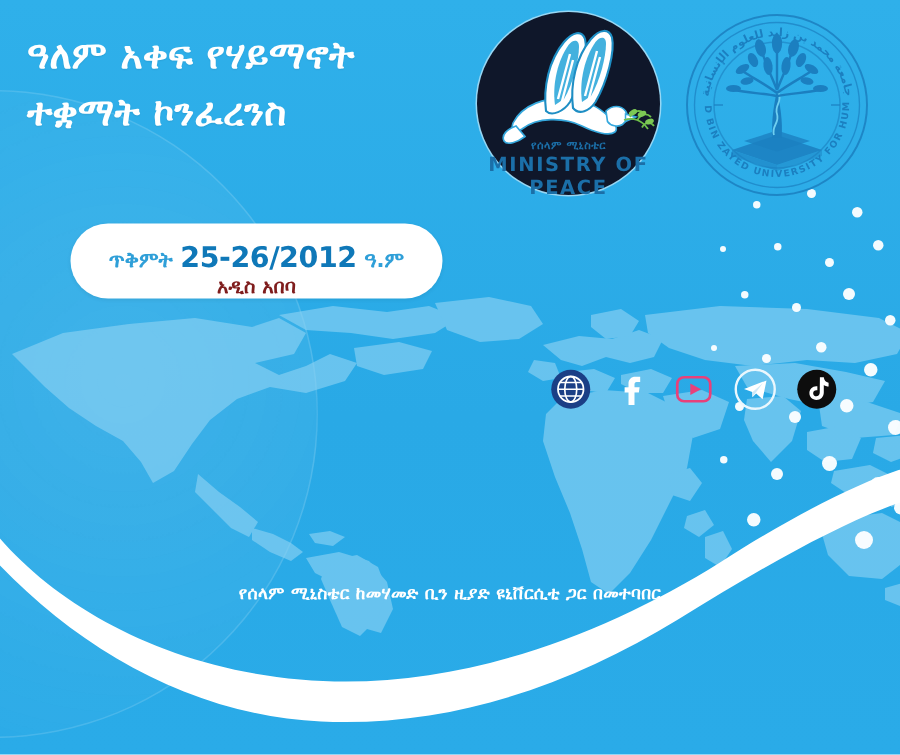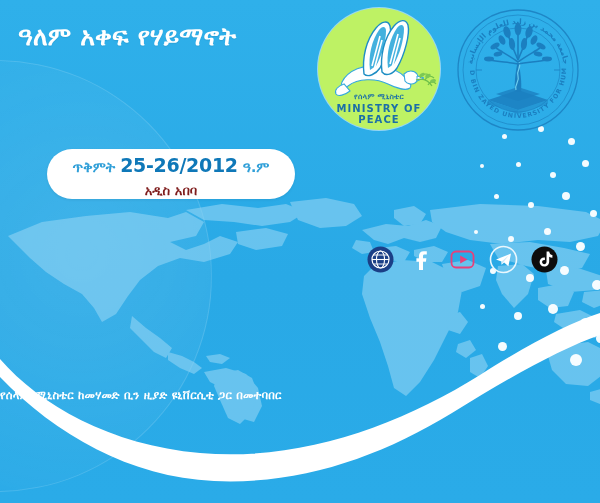--- a/index.html
+++ b/index.html
@@ -76,42 +76,42 @@
   }
 
   
   .logo-peace {
     position: absolute;
     left: 318px;
     top: 8px;
     width: 122px;
     height: 122px;
     border-radius: 50%;
-    background: #bef264;
+    background: #0f172a;
     z-index: 6;
     box-shadow: 0 0 0 1px rgba(255,255,255,0.5);
   }
   .logo-peace svg { position: absolute; left: 0; top: 0; width: 122px; height: 122px; }
   .peace-am {
     position: absolute;
     left: 0; right: 0;
     top: 84px;
     text-align: center;
     color: #1b6fa8;
     font-size: 7.5px;
     font-weight: bold;
     letter-spacing: 0.3px;
   }
   .peace-en {
     position: absolute;
     left: 0; right: 0;
     top: 95px;
     text-align: center;
     color: #1b6fa8;
-    font-size: 10px;
+    font-size: 13px;
     font-weight: bold;
     letter-spacing: 1.1px;
   }
 
   .logo-univ {
     position: absolute;
     left: 452px;
     top: 4px;
     width: 132px;
     height: 132px;
@@ -125,21 +125,21 @@
     left: 47px;
     top: 149px;
     width: 248px;
     height: 50px;
     background: #ffffff;
     border-radius: 26px;
     z-index: 6;
     display: flex;
     flex-direction: column;
     align-items: center;
-    justify-content: space-between;
+    justify-content: flex-end;
     box-shadow: 0 1px 3px rgba(0,0,0,0.07);
   }
   .date-row {
     display: flex;
     align-items: baseline;
     gap: 5px;
     white-space: nowrap;
   }
   .date-am { color: #2f9fd8; font-size: 14px; font-weight: bold; }
   .date-num { color: #0f78b8; font-size: 19px; font-weight: bold; letter-spacing: -0.3px; }
@@ -158,21 +158,21 @@
   }
   .soc { width: 29px; height: 29px; position: relative; }
   .soc svg { display:block; width: 29px; height: 29px; }
 
   
   .caption {
     position: absolute;
     left: 0;
     right: 0;
     top: 388px;
-    text-align: left;
+    text-align: center;
     color: #ffffff;
     font-size: 11.5px;
     font-weight: bold;
     letter-spacing: 0.2px;
     z-index: 7;
     white-space: nowrap;
   }
 </style>
 </head>
 <body>
@@ -256,20 +256,21 @@
     <i style="left:98px; top:184px; width:10px; height:10px;"></i>
     <i style="left:130px;top:198px; width:11px; height:11px;"></i>
     <i style="left:48px; top:222px; width:9px;  height:9px;"></i>
     <i style="left:86px; top:228px; width:11px; height:11px;"></i>
     <i style="left:120px;top:234px; width:12px; height:12px;"></i>
     <i style="left:146px;top:214px; width:9px;  height:9px;"></i>
   </div>
 
   <div class="title-block">
     <div class="title-line">ዓለም አቀፍ የሃይማኖት</div>
+    <div class="title-line">ተቋማት ኮንፈረንስ</div>
   </div>
 
   <div class="logo-peace">
     <svg viewBox="0 0 122 122" xmlns="http://www.w3.org/2000/svg">
 
       <g>
         <path d="M24 74 C30 62, 46 56, 62 58 C74 59, 82 64, 88 70 C92 74, 94 78, 92 80 C88 83, 78 80, 70 76 C58 70, 40 70, 30 78 C26 81, 22 80, 24 74 Z" fill="#ffffff" stroke="#35a8dd" stroke-width="1.1"></path>
 
         <path d="M86 66 C90 62, 96 62, 99 66 C101 69, 100 73, 97 75 C94 77, 89 76, 87 73 Z" fill="#ffffff" stroke="#35a8dd" stroke-width="1.1"></path>
         <path d="M99 68 L106 70 L99 73 Z" fill="#ffffff" stroke="#35a8dd" stroke-width="1"></path>

